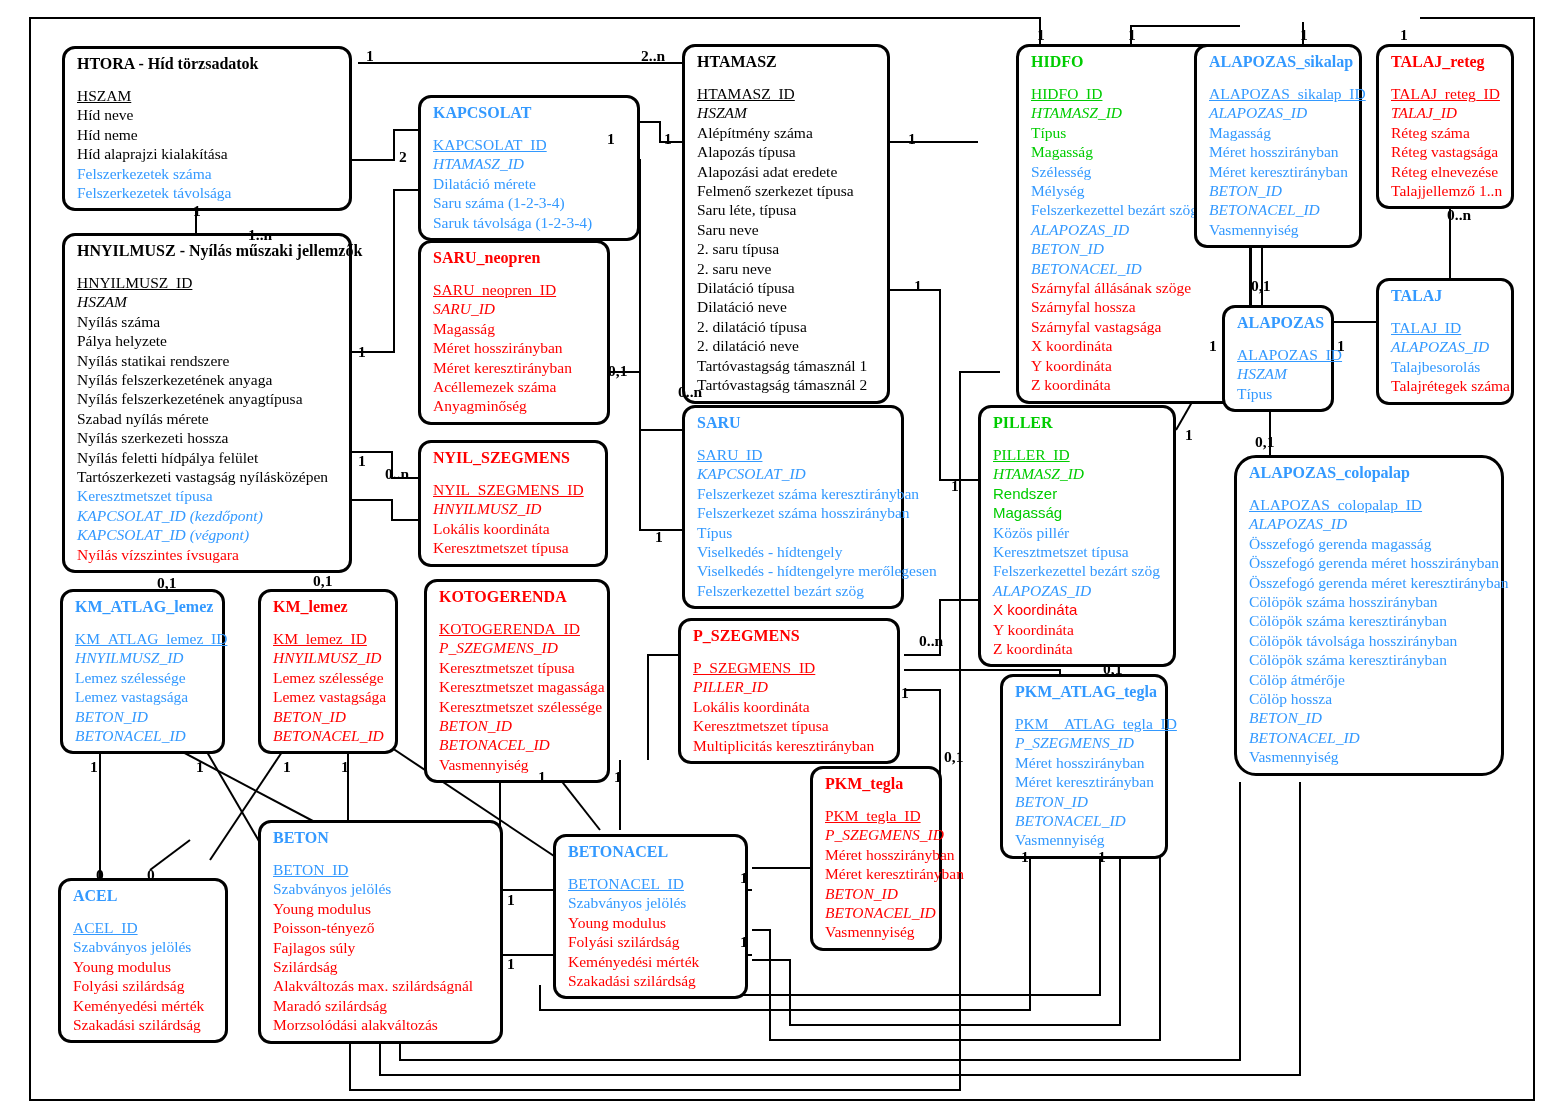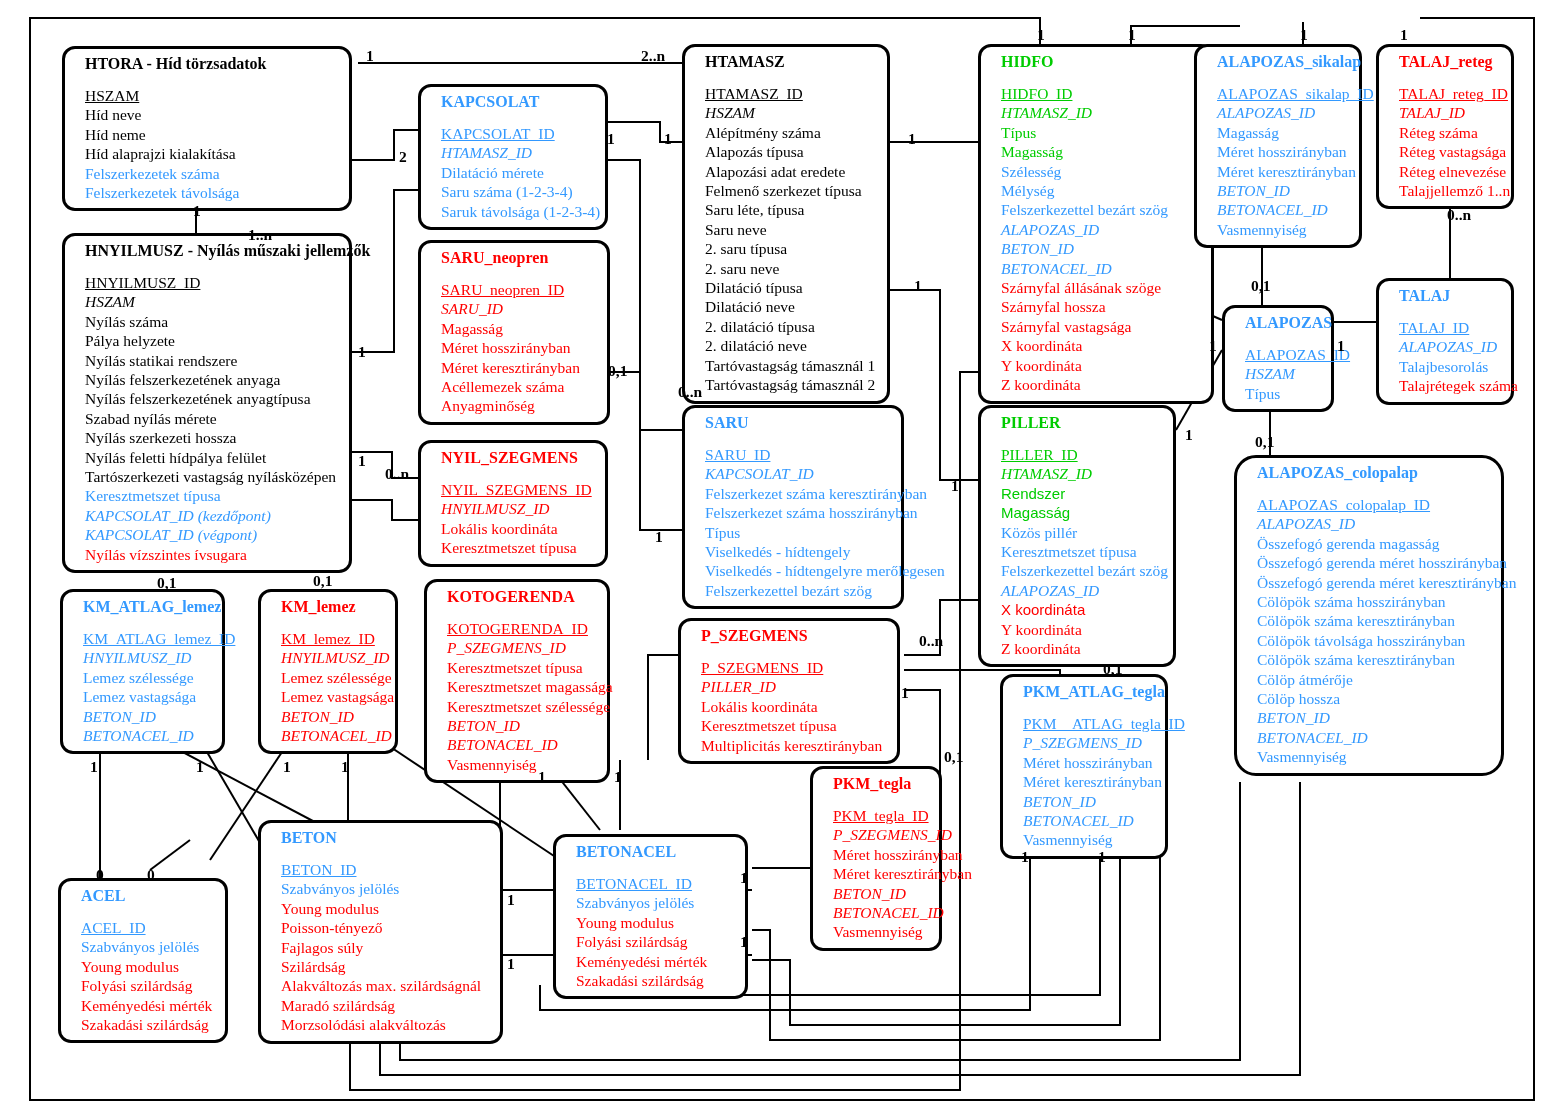--- a/index.html
+++ b/index.html
@@ -7,21 +7,21 @@
   body{font-family:"Liberation Serif", serif;}
   #stage{position:relative;width:1564px;height:1117px;background:#fff;overflow:hidden;}
 
   
   .entity{
     position:absolute;
     box-sizing:border-box;
     background:#ffffff;
     border:3.5px solid #000;
     border-radius:13px;
-    padding:5px 8px 6px 20px;
+    padding:5px 8px 6px 12px;
     font-family:"Liberation Serif", serif;
     font-size:15.5px;
     line-height:19.4px;
     z-index:20;
   }
   .entity .ttl{
     font-weight:bold;
     font-size:16px;
     line-height:20px;
     margin-bottom:12px;
@@ -173,21 +173,21 @@
     <div class="f c-blk">Szabad nyílás mérete</div>
     <div class="f c-blk">Nyílás szerkezeti hossza</div>
     <div class="f c-blk">Nyílás feletti hídpálya felület</div>
     <div class="f c-blk">Tartószerkezeti vastagság nyílásközépen</div>
     <div class="f c-blu">Keresztmetszet típusa</div>
     <div class="f fk c-blu">KAPCSOLAT_ID (kezdőpont)</div>
     <div class="f fk c-blu">KAPCSOLAT_ID (végpont)</div>
     <div class="f c-red">Nyílás vízszintes ívsugara</div>
   </div>
 
-  <div class="entity" style="left:418px;top:84px;width:190px;">
+  <div class="entity" style="left:418px;top:95px;width:222px;">
     <div class="ttl c-blu">KAPCSOLAT</div>
     <div class="f pk c-blu">KAPCSOLAT_ID</div>
     <div class="f fk c-blu">HTAMASZ_ID</div>
     <div class="f c-blu">Dilatáció mérete</div>
     <div class="f c-blu">Saru száma (1-2-3-4)</div>
     <div class="f c-blu">Saruk távolsága (1-2-3-4)</div>
   </div>
 
   <div class="entity" style="left:418px;top:240px;width:192px;">
     <div class="ttl c-red">SARU_neopren</div>
@@ -233,21 +233,21 @@
     <div class="f pk c-blu">SARU_ID</div>
     <div class="f fk c-blu">KAPCSOLAT_ID</div>
     <div class="f c-blu">Felszerkezet száma keresztirányban</div>
     <div class="f c-blu">Felszerkezet száma hosszirányban</div>
     <div class="f c-blu">Típus</div>
     <div class="f c-blu">Viselkedés - hídtengely</div>
     <div class="f wrapf c-blu" style="width:190px;">Viselkedés - hídtengelyre merőlegesen</div>
     <div class="f c-blu">Felszerkezettel bezárt szög</div>
   </div>
 
-  <div class="entity" style="left:978px;top:44px;width:236px;">
+  <div class="entity" style="left:1016px;top:44px;width:236px;">
     <div class="ttl c-grn">HIDFO</div>
     <div class="f pk c-grn">HIDFO_ID</div>
     <div class="f fk c-grn">HTAMASZ_ID</div>
     <div class="f c-grn">Típus</div>
     <div class="f c-grn">Magasság</div>
     <div class="f c-blu">Szélesség</div>
     <div class="f c-blu">Mélység</div>
     <div class="f c-blu">Felszerkezettel bezárt szög</div>
     <div class="f fk c-blu">ALAPOZAS_ID</div>
     <div class="f fk c-blu">BETON_ID</div>

